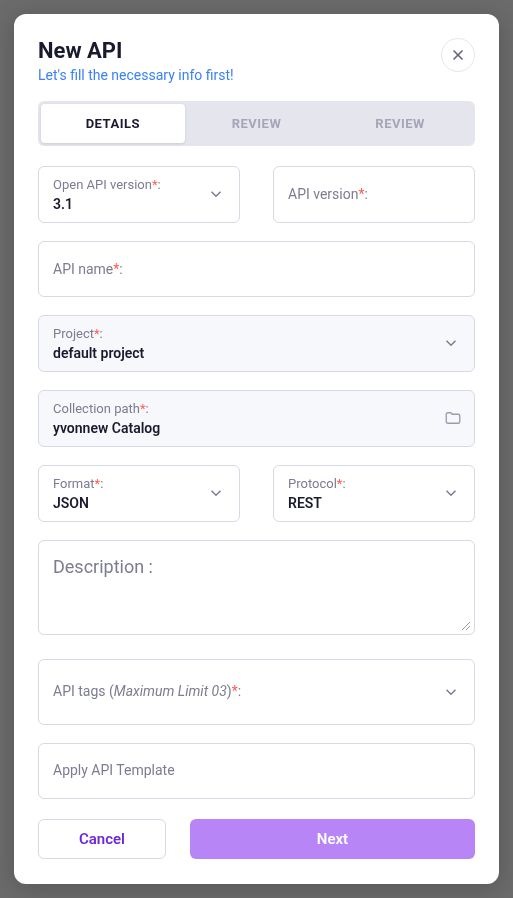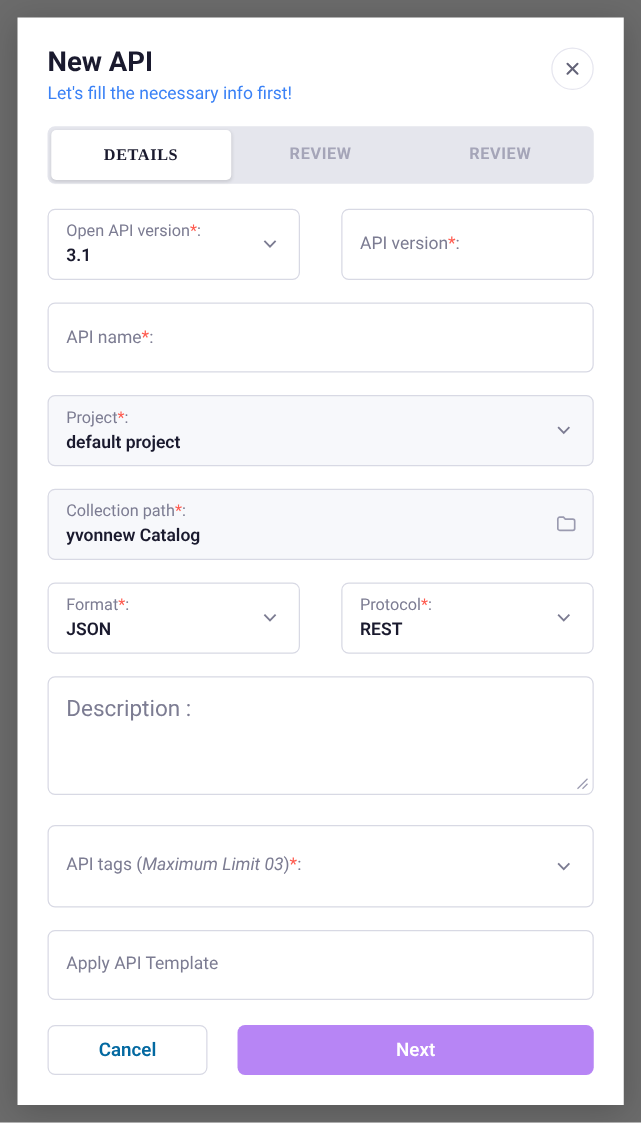--- a/index.html
+++ b/index.html
@@ -15,21 +15,21 @@
       position: relative;
       overflow: hidden;
     }
     .modal {
       position: absolute;
       left: 14px;
       right: 14px;
       top: 14px;
       bottom: 14px;
       background: #fff;
-      border-radius: 0;
+      border-radius: 12px;
       box-shadow: 0 4px 24px rgba(0,0,0,0.2);
       padding: 24px;
       overflow: hidden;
     }
     .header {
       position: relative;
       margin-bottom: 18px;
     }
     .title {
       font-size: 22px;
@@ -72,21 +72,20 @@
       font-weight: 700;
       letter-spacing: 0.5px;
       color: #a5a5b8;
       cursor: pointer;
       border-radius: 4px;
     }
     .tab.active {
       background: #fff;
       color: #1a1a2e;
       box-shadow: 0 1px 3px rgba(0,0,0,0.12);
-      font-family: Liberation Serif, serif;
     }
     .row {
       display: flex;
       gap: 33px;
       margin-bottom: 18px;
     }
     .field {
       flex: 1;
       position: relative;
       border: 1px solid #d8d9e4;
@@ -170,21 +169,21 @@
       cursor: pointer;
       display: flex;
       align-items: center;
       justify-content: center;
       height: 40px;
     }
     .btn-cancel {
       width: 128px;
       border: 1px solid #d8d9e4;
       background: #fff;
-      color: #0369a1;
+      color: #6d28d9;
     }
     .btn-next {
       flex: 1;
       border: none;
       background: #b785f5;
       color: #fff;
     }
   </style>
 </head>
 <body>

